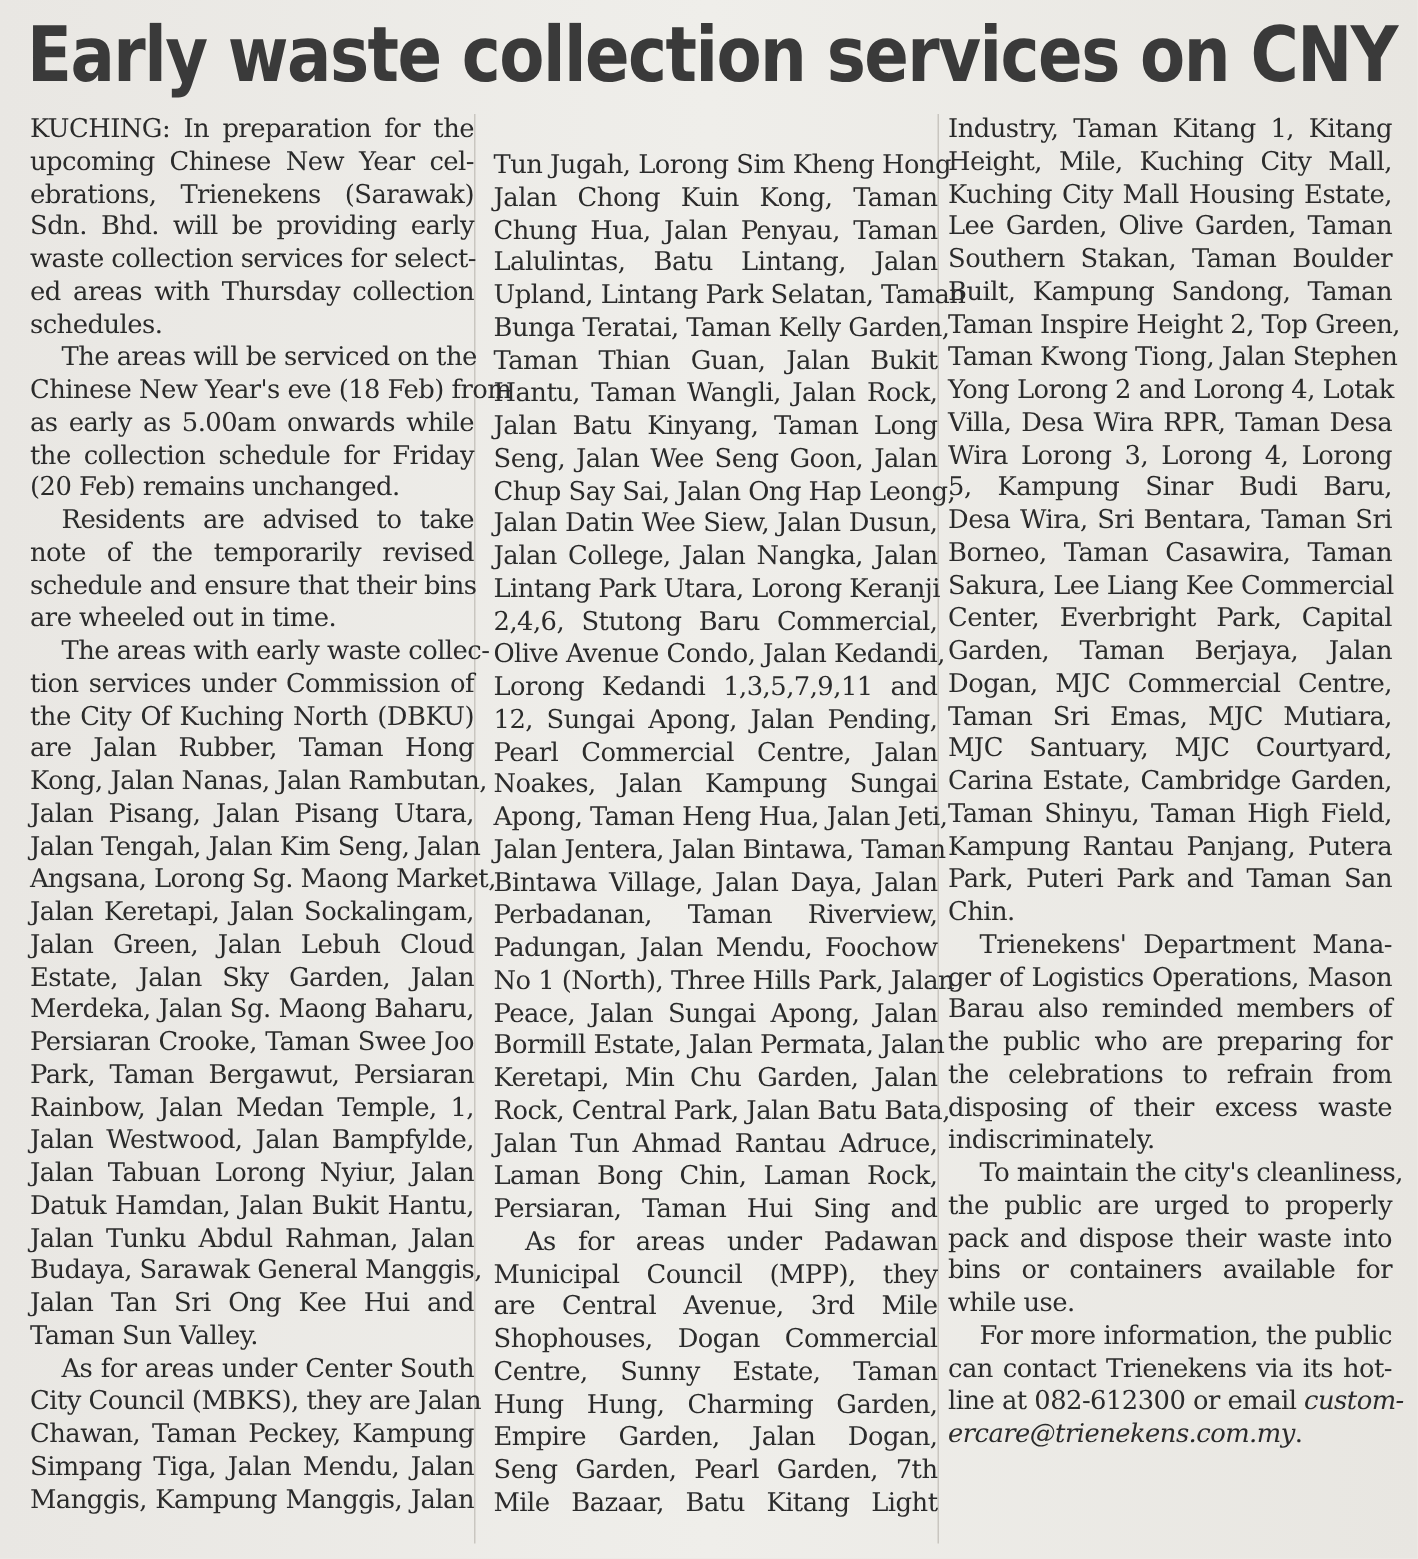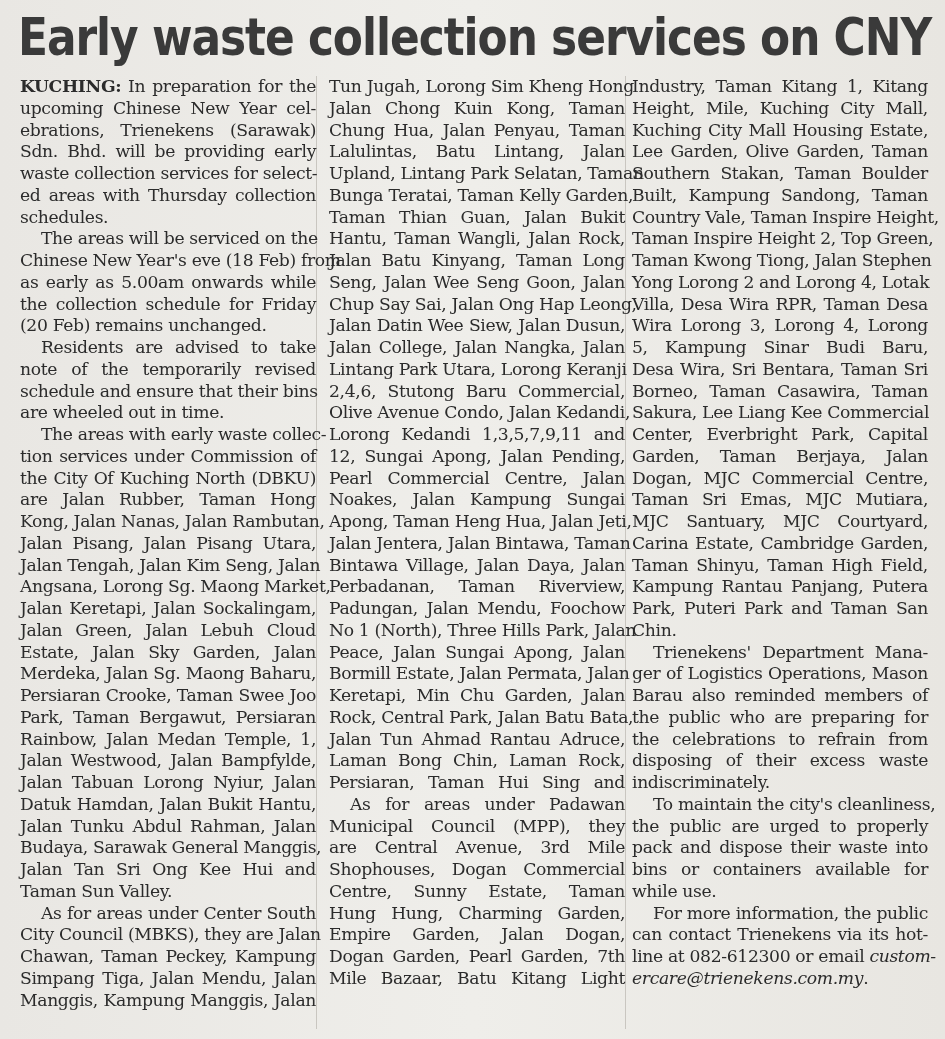--- a/index.html
+++ b/index.html
@@ -17,26 +17,26 @@
     font-weight: bold; font-size: 51px; letter-spacing: -1.2px;
     color: #3a3a3a; line-height: 64px; white-space: nowrap;
     transform: scaleX(0.86); transform-origin: left top;
   }
   .col {
     position: absolute; top: 76px; width: 296px;
     font-size: 17.2px; line-height: 21.75px;
     letter-spacing: -0.35px;
   }
   .col-1 { left: 20px; }
-  .col-2 { left: 329px; }
+  .col-2 { left: 329px; margin-top: 24px; }
   .col-3 { left: 632px; }
   .line { display: block; white-space: nowrap; text-align: justify; text-align-last: justify; height: 21.75px; overflow: visible; }
   .line.last { text-align-last: left; }
   .line.indent { padding-left: 21px; }
-  .dateline { font-weight: bold; }
+  .dateline { font-weight: normal; }
   .email { font-style: italic; }
   .rule { position: absolute; top: 76px; bottom: 10px; width: 1px; background: #c9c6c0; }
 </style>
 </head>
 <body>
 
 <div class="page">
   <div class="headline">Early waste collection services on CNY Eve</div>
 
   <div class="rule" style="left:316px"></div>
@@ -121,31 +121,30 @@
       <span class="line">Jalan Tun Ahmad Rantau Adruce,</span>
       <span class="line">Laman Bong Chin, Laman Rock,</span>
       <span class="line">Persiaran, Taman Hui Sing and</span>
       <span class="line indent">As for areas under Padawan</span>
       <span class="line">Municipal Council (MPP), they</span>
       <span class="line">are Central Avenue, 3rd Mile</span>
       <span class="line">Shophouses, Dogan Commercial</span>
       <span class="line">Centre, Sunny Estate, Taman</span>
       <span class="line">Hung Hung, Charming Garden,</span>
       <span class="line">Empire Garden, Jalan Dogan,</span>
-      <span class="line">Dogan Garden, Pearl Garden,  7th</span>
+      <span class="line">Seng Garden, Pearl Garden,  7th</span>
       <span class="line">Mile Bazaar, Batu Kitang Light</span>
     </div>
   <div class="col col-3">
       <span class="line">Industry, Taman Kitang 1, Kitang</span>
       <span class="line">Height, Mile, Kuching City Mall,</span>
       <span class="line">Kuching City Mall Housing Estate,</span>
       <span class="line">Lee Garden, Olive Garden, Taman</span>
       <span class="line">Southern Stakan, Taman Boulder</span>
       <span class="line">Built, Kampung Sandong, Taman</span>
-      <span class="line">Country Vale, Taman Inspire Height,</span>
       <span class="line">Taman Inspire Height 2, Top Green,</span>
       <span class="line">Taman Kwong Tiong, Jalan Stephen</span>
       <span class="line">Yong Lorong 2 and Lorong 4, Lotak</span>
       <span class="line">Villa, Desa Wira RPR, Taman Desa</span>
       <span class="line">Wira Lorong 3, Lorong 4, Lorong</span>
       <span class="line">5, Kampung Sinar Budi Baru,</span>
       <span class="line">Desa Wira, Sri Bentara, Taman Sri</span>
       <span class="line">Borneo, Taman Casawira, Taman</span>
       <span class="line">Sakura, Lee Liang Kee Commercial</span>
       <span class="line">Center, Everbright Park, Capital</span>

